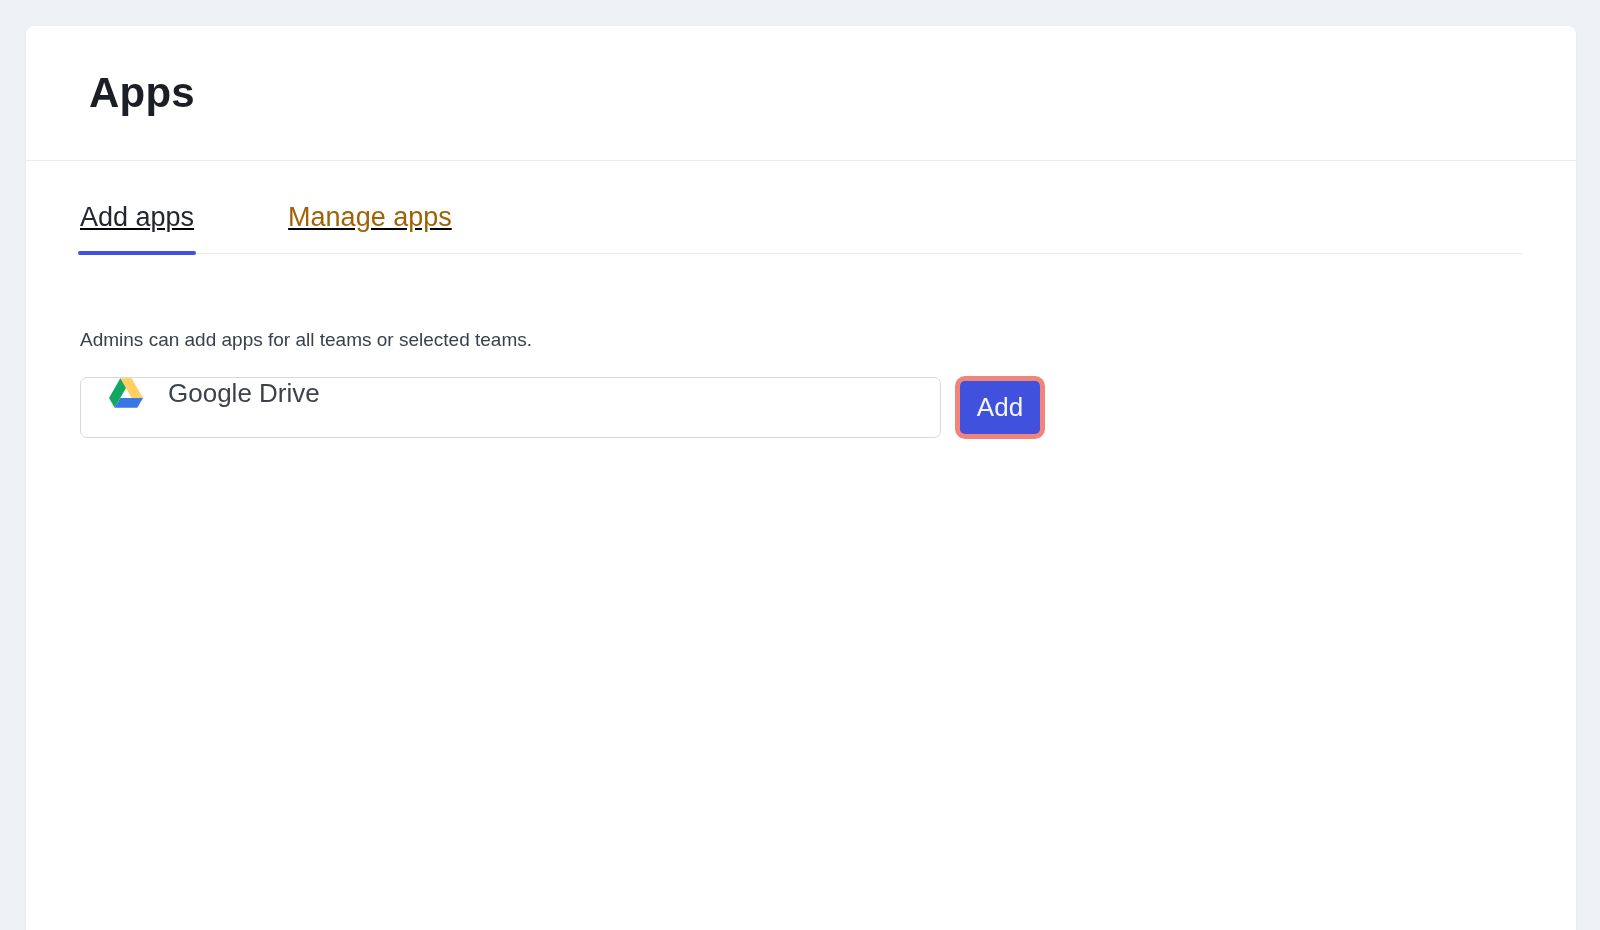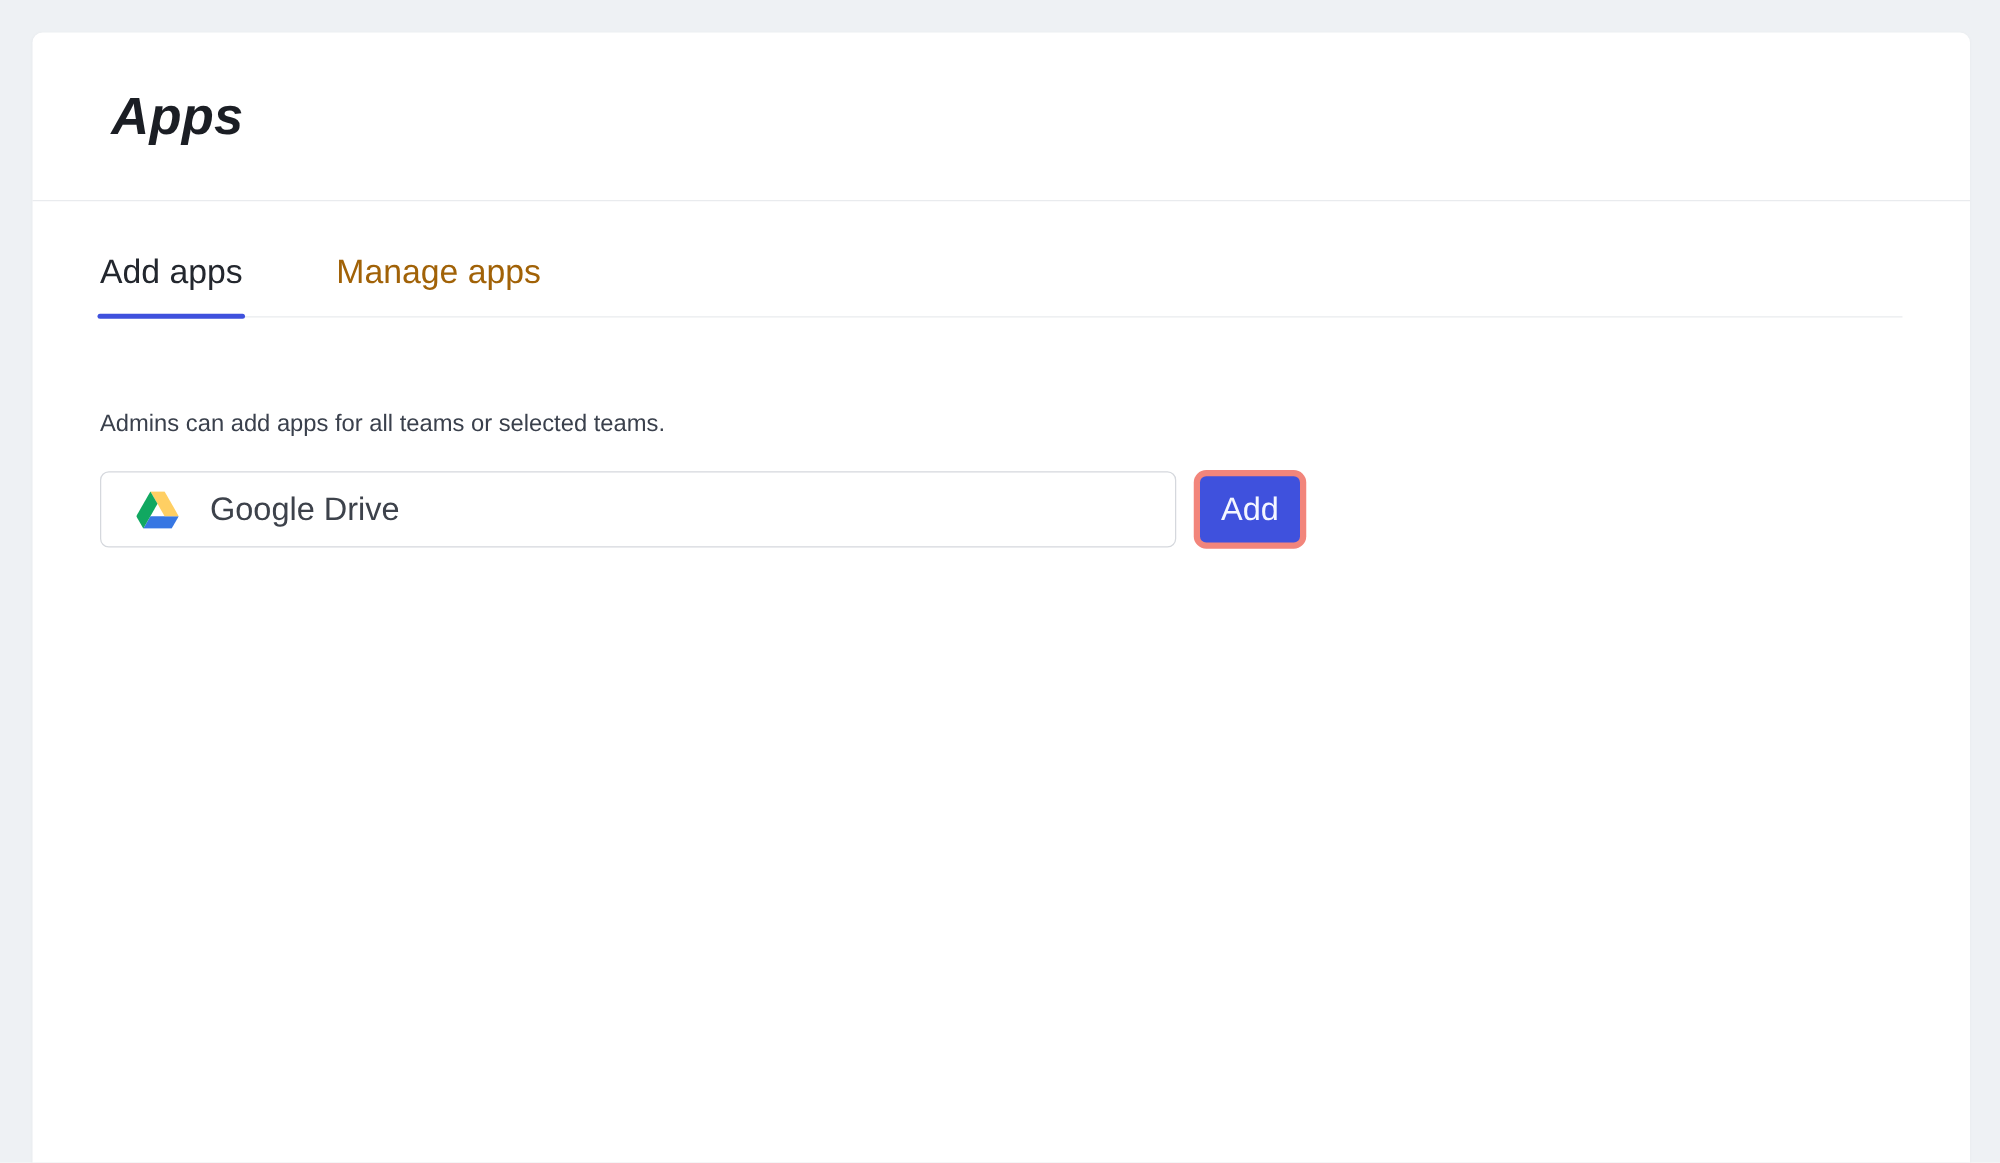--- a/index.html
+++ b/index.html
@@ -12,34 +12,34 @@
   .card {
     position: absolute;
     left: 26px; right: 24px; top: 26px; bottom: 0;
     background: #ffffff;
     border-radius: 8px 8px 0 0;
     box-shadow: 0 1px 3px rgba(20,30,50,0.04);
   }
   .card-header {
     padding: 44px 63px;
     border-bottom: 1px solid var(--divider, #e9ebee);
-    font-style: italic;
   }
   .page-title {
     font-size: 42px;
     line-height: 46px;
     font-weight: 600;
     color: #1b1e24;
     letter-spacing: 0.2px;
   }
   .tabs {
     margin: 0 54px;
     display: flex;
-    column-gap: 75px;
+    column-gap: 94px;
     border-bottom: 1px solid var(--divider, #e9ebee);
+    text-decoration: underline;
   }
   .tab {
     padding: 40px 0 20px;
     font-size: 27px;
     line-height: 32px;
     color: #a16207;
     cursor: pointer;
     position: relative;
     white-space: nowrap;
   }
@@ -69,21 +69,21 @@
     display: flex;
     align-items: center;
   }
   .search-field {
     width: 861px;
     height: 61px;
     background: #fff;
     border: 1px solid #d5d8dd;
     border-radius: 7px;
     display: flex;
-    align-items: center;
+    align-items: flex-start;
     padding: 0 8px 0 28px;
   }
   .gd-icon { width: 34px; height: 30px; flex: 0 0 auto; display: block; }
   .search-input {
     margin-left: 25px;
     border: none;
     outline: none;
     flex: 1 1 auto;
     font-family: "Liberation Sans", "DejaVu Sans", sans-serif;
     font-size: 26px;

